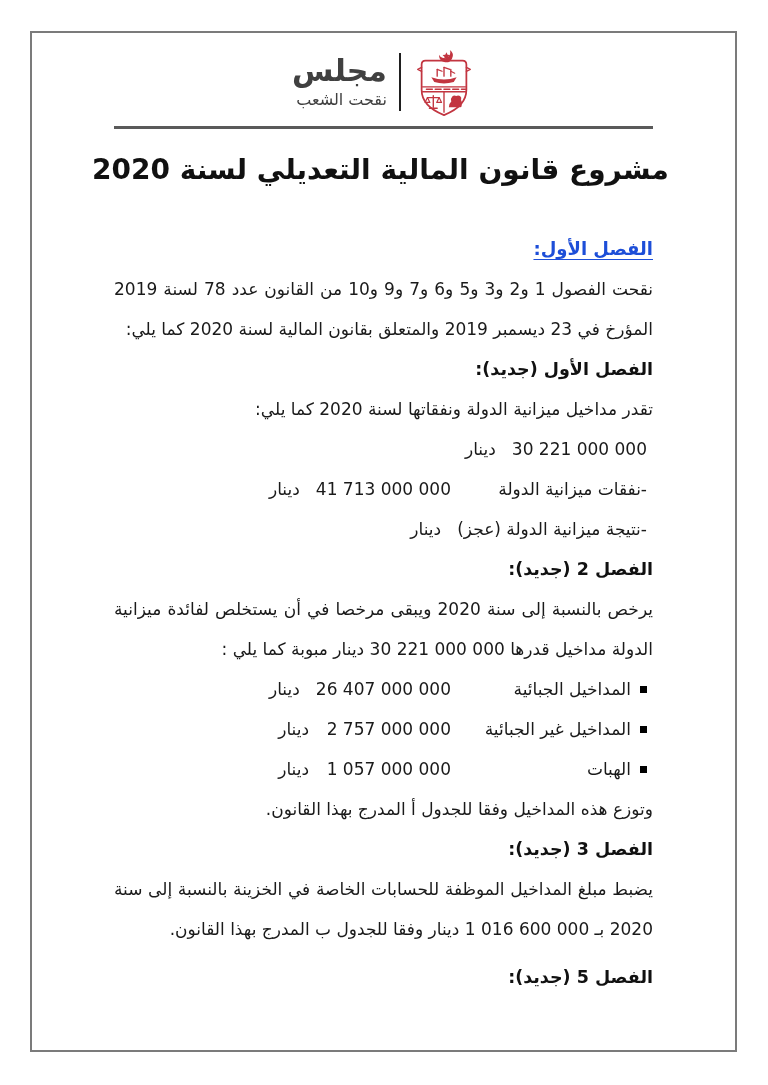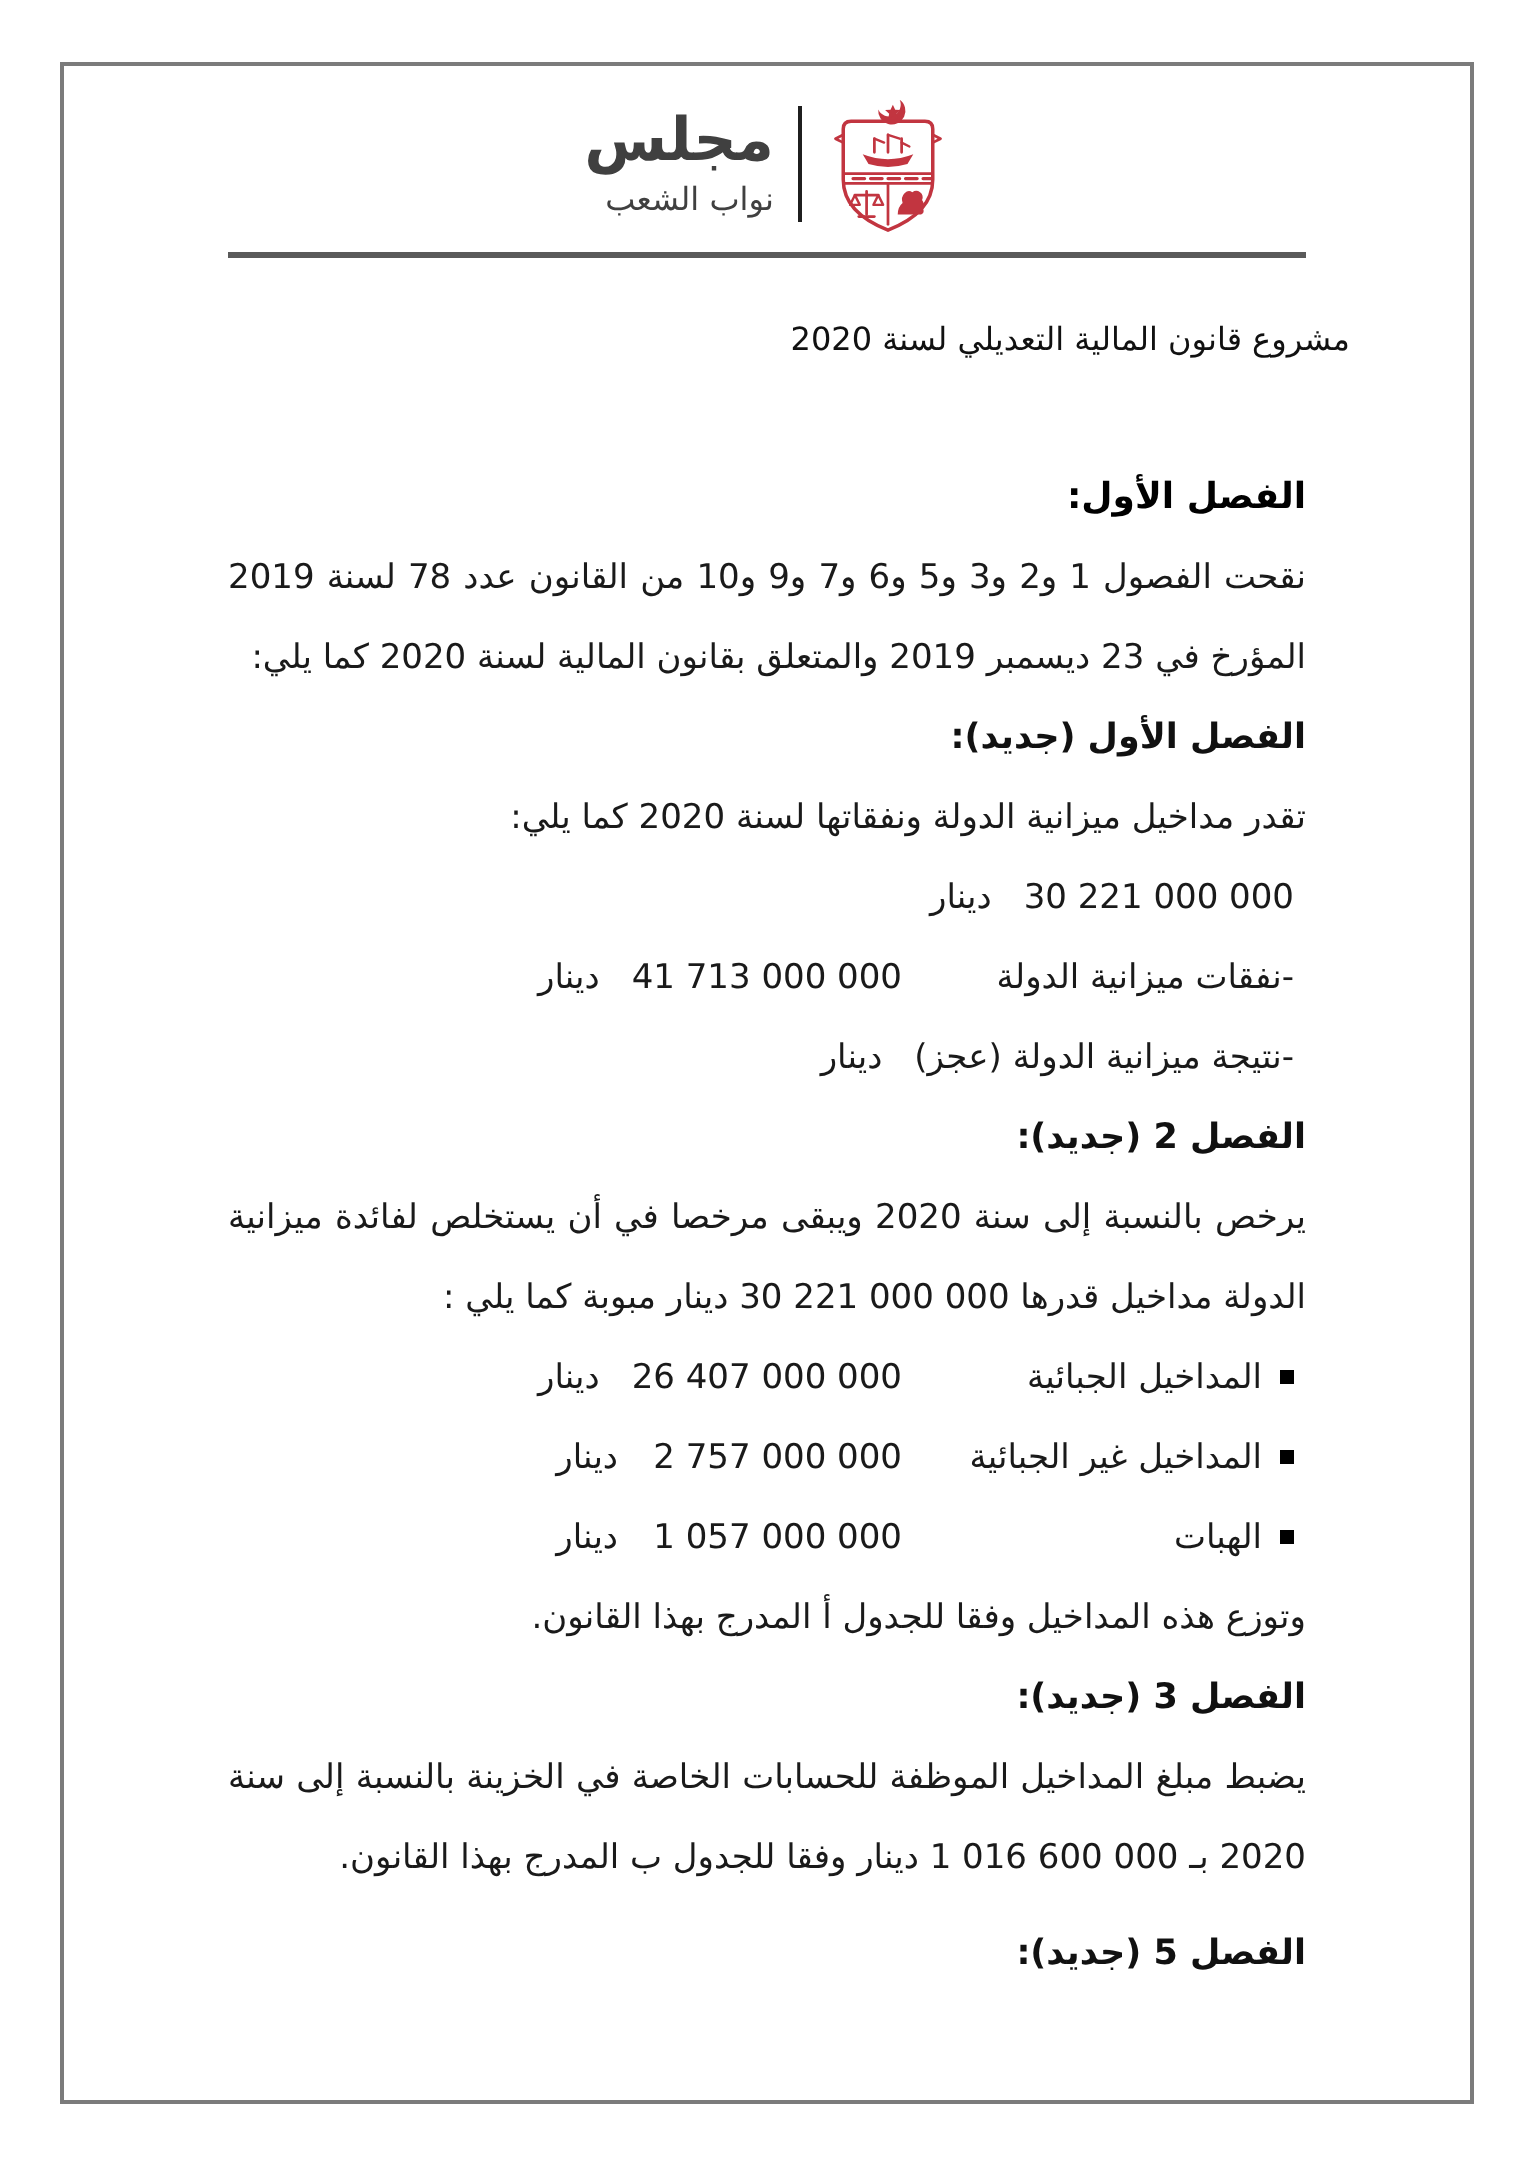--- a/index.html
+++ b/index.html
@@ -19,30 +19,30 @@
   .logo-text{text-align:right;color:#404040;}
   .logo-title{font-size:30px;font-weight:bold;line-height:1.05;letter-spacing:.5px;}
   .logo-subtitle{font-size:16px;margin-top:3px;}
   .logo-bar{width:2px;height:58px;background:#1f1f1f;}
   .emblem{width:62px;height:72px;color:#c23540;}
   .header-rule{
     height:3px;background:#5a5a5a;border:none;margin:7px 82px 0 82px;
   }
   
   .doc-title{
-    direction:rtl;text-align:right;font-size:16px;font-weight:normal;
+    direction:rtl;text-align:left;font-size:28px;font-weight:bold;
     margin:24px 60px 0 60px;line-height:34px;color:#111;
   }
   .main{
     direction:rtl;text-align:right;padding:0 82px;
     font-size:17px;line-height:40px;
   }
   .chapter-main{
-    font-size:18px;font-weight:bold;color:#000000;margin:42px 0 0 0;
-    text-underline-offset:4px;line-height:40px;
+    font-size:18px;font-weight:bold;color:#1d4ed8;margin:42px 0 0 0;
+    text-decoration:underline;text-underline-offset:4px;line-height:40px;
   }
   .chapter{
     font-size:17.5px;font-weight:bold;color:#111;margin:0;line-height:40px;
   }
   .para{margin:0;text-align:justify;}
   .para-start{margin:0;}
   .amount-row{
     display:flex;align-items:baseline;column-gap:16px;
     padding-right:6px;line-height:40px;
   }
@@ -58,21 +58,21 @@
   .mt8{margin-top:8px;}
 </style>
 </head>
 <body>
 
 <div class="page">
 
   <div class="logo-row">
     <div class="logo-text">
       <div class="logo-title">مجلس</div>
-      <div class="logo-subtitle">نواب الشعب</div>
+      <div class="logo-subtitle">نقحت الشعب</div>
     </div>
     <div class="logo-bar"></div>
     <svg class="emblem" viewBox="0 0 62 74" fill="none" stroke="currentColor" stroke-width="1.8" stroke-linecap="round" stroke-linejoin="round">
 
       <path d="M26 9 a7 7 0 1 0 11 -5 a6 6 0 1 1 -11 5z" fill="currentColor" stroke="none"></path>
       <path d="M33.5 6.5 l1.2 2.6 2.8 .2 -2.1 1.9 .6 2.8 -2.5 -1.5 -2.5 1.5 .6 -2.8 -2.1 -1.9 2.8 -.2z" fill="currentColor" stroke="none"></path>
 
       <path d="M8 19 q0 -4 4 -4 h38 q4 0 4 4 v26 q0 17 -23 26 q-23 -9 -23 -26 z"></path>
 
       <path d="M8 22 l-4 2 4 2 M54 22 l4 2 -4 2" stroke-width="1.4"></path>

